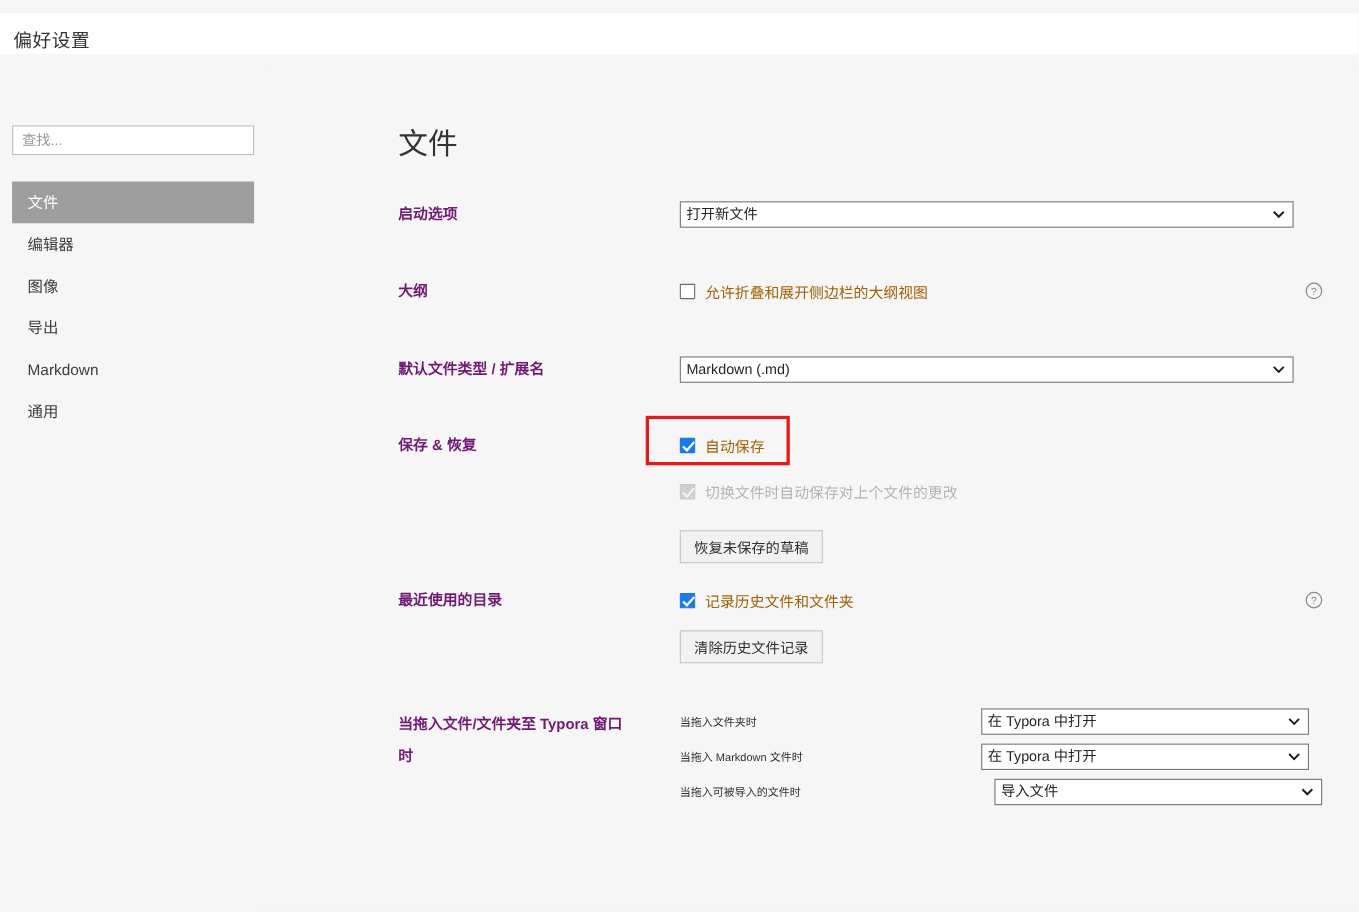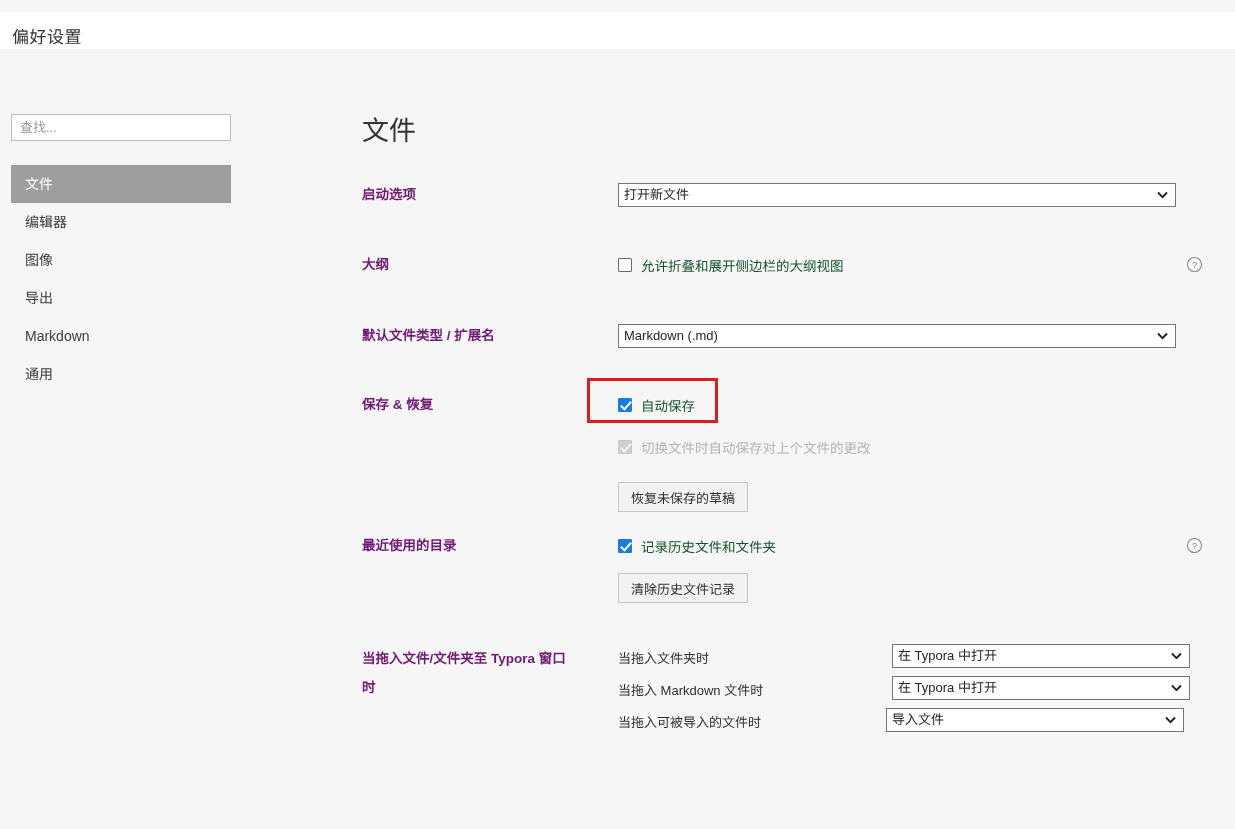--- a/index.html
+++ b/index.html
@@ -135,21 +135,21 @@
     border: solid #ffffff;
     border-width: 0 2px 2px 0;
     transform: rotate(42deg);
   }
   .cb:disabled {
     background: #d6d6d6;
     border-color: #c8c8c8;
   }
   .cb:disabled:checked { background: #d0d0d0; border-color: #c8c8c8; }
   .cb:disabled:checked::after { border-color: #f4f4f4; }
-  .cb-label { font-size: 13.5px; color: #14532d; }
+  .cb-label { font-size: 13.5px; color: #a16207; }
   .cb-label.disabled { color: #b4b4b4; }
 
   
   .btn {
     height: 30px;
     min-width: 128px;
     background: #f2f2f2;
     border: 1px solid #c6c6c6;
     font-family: inherit;
     font-size: 13px;
@@ -172,21 +172,21 @@
     position: absolute;
     border: 3px solid #e01b1b;
     pointer-events: none;
     background: transparent;
   }
 
   
   .sub-row { position: absolute; left: 256px; }
   .sub-label {
     position: absolute;
-    font-size: 13px;
+    font-size: 10px;
     color: #2f2f2f;
     white-space: nowrap;
   }
 </style>
 </head>
 <body>
 
 <div class="titlebar">
   <div class="titlebar-text">偏好设置</div>
 </div>
@@ -314,21 +314,21 @@
           <option>在 Typora 中打开</option>
         </select>
         <svg class="sel-arrow" viewBox="0 0 11 7">
           <path d="M1 1 L5.5 5.6 L10 1" stroke="currentColor" stroke-width="1.8" fill="none"></path>
         </svg>
       </span>
     </div>
 
     <div class="sub-row" style="top:64px;">
       <div class="sub-label" style="top:4px; left:0;">当拖入可被导入的文件时</div>
-      <span class="sel-wrap" style="position:absolute; left:268px; top:0px;">
+      <span class="sel-wrap" style="position:absolute; left:286px; top:0px;">
         <select class="sel sel-w298">
           <option>导入文件</option>
         </select>
         <svg class="sel-arrow" viewBox="0 0 11 7">
           <path d="M1 1 L5.5 5.6 L10 1" stroke="currentColor" stroke-width="1.8" fill="none"></path>
         </svg>
       </span>
     </div>
   </div>
 

